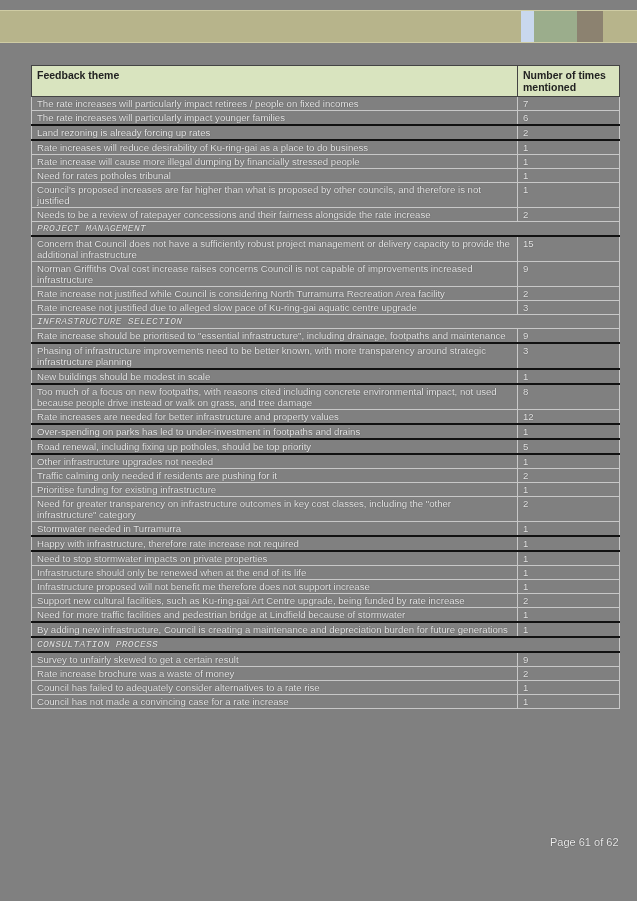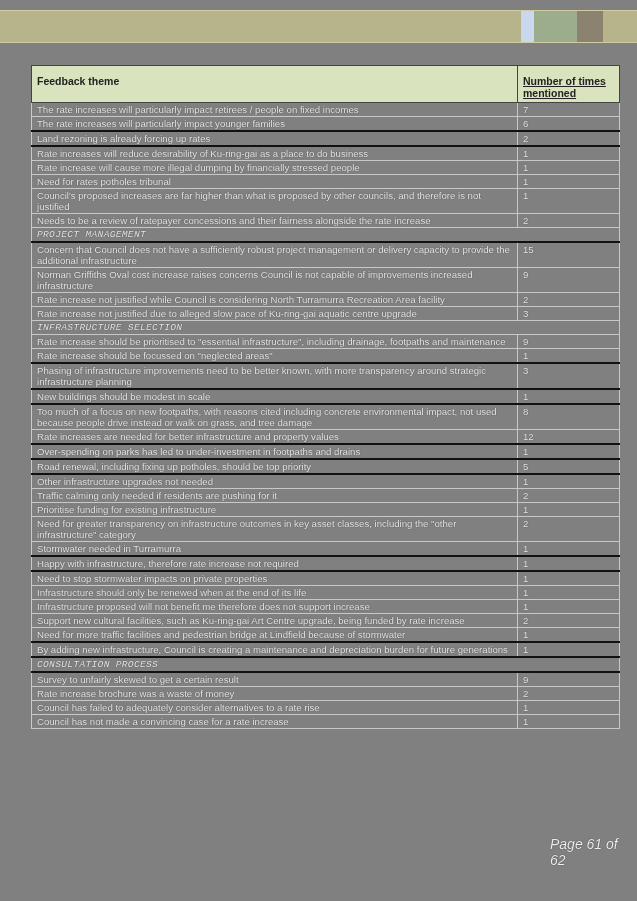--- a/index.html
+++ b/index.html
@@ -19,33 +19,32 @@
     position: absolute; left: 31px; top: 65px; width: 589px;
     border-collapse: collapse; font-size: 9.6px; line-height: 11px; color: #e8e8e8;
     border: 1.5px solid #222;
   }
   table.feedback td, table.feedback th {
     border: 1px solid #c8c8c8; padding: 1px 4px 1px 5px; vertical-align: top;
     text-align: left;
   }
   table.feedback th {
     background: #d9e4bf; color: #222; font-weight: bold; font-size: 10.5px; line-height: 12px;
-    padding: 9px 4px 3px 5px; border-color: #444;
-  }
-  th.col-count { width: 92px; text-decoration: underline; }
+    padding: 3px 4px 3px 5px; border-color: #444;
+  }
+  th.col-count { width: 92px; }
   table.feedback td.count { width: 92px; }
   tr.section td {
     font-style: italic; text-transform: uppercase; letter-spacing: 0.3px; font-family: Liberation Mono, monospace;
   }
   tr.thick td { border-top: 2.5px solid #111; }
   td.feedback-text { text-shadow: 0 0 1px #333; }
   .page-footer {
-    position: absolute; left: 550px; top: 836px; font-size: 14px; color: #eee;
+    position: absolute; left: 550px; top: 836px; font-size: 11px; color: #eee;
     text-shadow: 0 0 1px #222;
-    font-style: italic;
   }
 </style>
 </head>
 <body>
 
 <div class="header-band">
   <div class="header-swatch sw1"></div>
   <div class="header-swatch sw2"></div>
   <div class="header-swatch sw3"></div>
 </div>
@@ -109,24 +108,20 @@
         <td class="feedback-text">Rate increase not justified due to alleged slow pace of Ku-ring-gai aquatic centre upgrade</td>
         <td class="count feedback-text">3</td>
       </tr>
       <tr class="section">
         <td colspan="2" class="feedback-text">Infrastructure selection</td>
       </tr>
       <tr>
         <td class="feedback-text">Rate increase should be prioritised to "essential infrastructure", including drainage, footpaths and maintenance</td>
         <td class="count feedback-text">9</td>
       </tr>
-      <tr>
-        <td class="feedback-text">Rate increase should be focussed on "neglected areas"</td>
-        <td class="count feedback-text">1</td>
-      </tr>
       <tr class="thick">
         <td class="feedback-text">Phasing of infrastructure improvements need to be better known, with more transparency around strategic infrastructure planning</td>
         <td class="count feedback-text">3</td>
       </tr>
       <tr class="thick">
         <td class="feedback-text">New buildings should be modest in scale</td>
         <td class="count feedback-text">1</td>
       </tr>
       <tr class="thick">
         <td class="feedback-text">Too much of a focus on new footpaths, with reasons cited including concrete environmental impact, not used because people drive instead or walk on grass, and tree damage</td>
@@ -150,21 +145,21 @@
       </tr>
       <tr>
         <td class="feedback-text">Traffic calming only needed if residents are pushing for it</td>
         <td class="count feedback-text">2</td>
       </tr>
       <tr>
         <td class="feedback-text">Prioritise funding for existing infrastructure</td>
         <td class="count feedback-text">1</td>
       </tr>
       <tr>
-        <td class="feedback-text">Need for greater transparency on infrastructure outcomes in key asset classes, including the "other infrastructure" category</td>
+        <td class="feedback-text">Need for greater transparency on infrastructure outcomes in key cost classes, including the "other infrastructure" category</td>
         <td class="count feedback-text">2</td>
       </tr>
       <tr>
         <td class="feedback-text">Stormwater needed in Turramurra</td>
         <td class="count feedback-text">1</td>
       </tr>
       <tr class="thick">
         <td class="feedback-text">Happy with infrastructure, therefore rate increase not required</td>
         <td class="count feedback-text">1</td>
       </tr>

